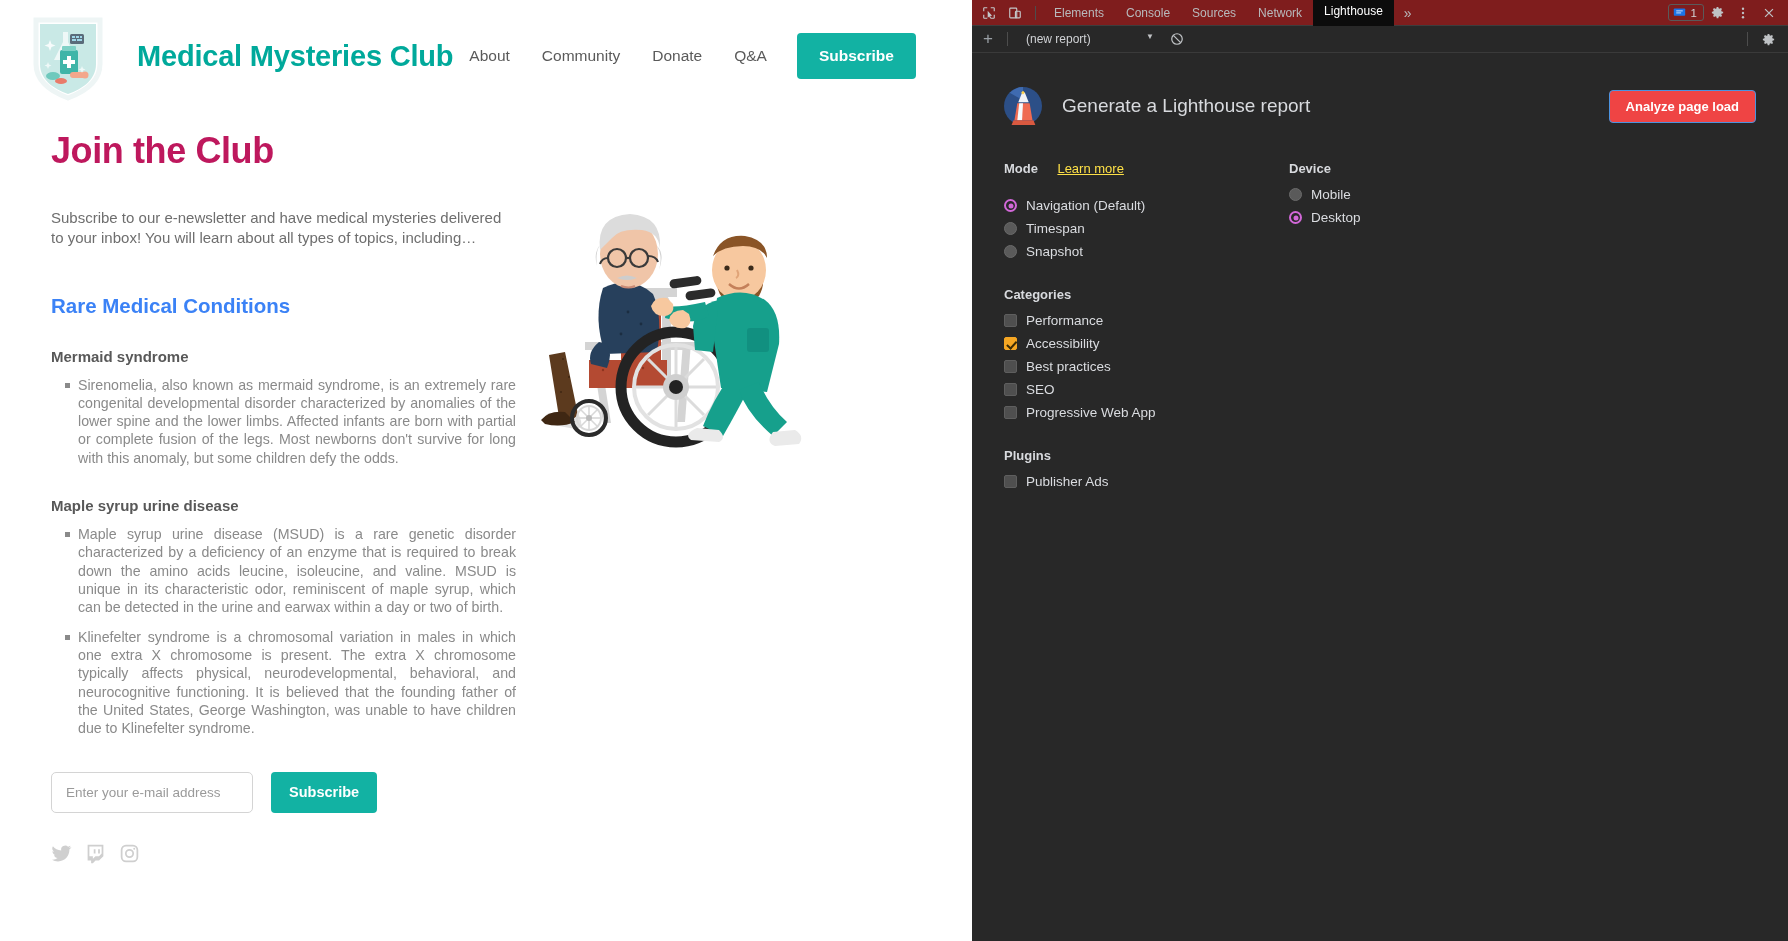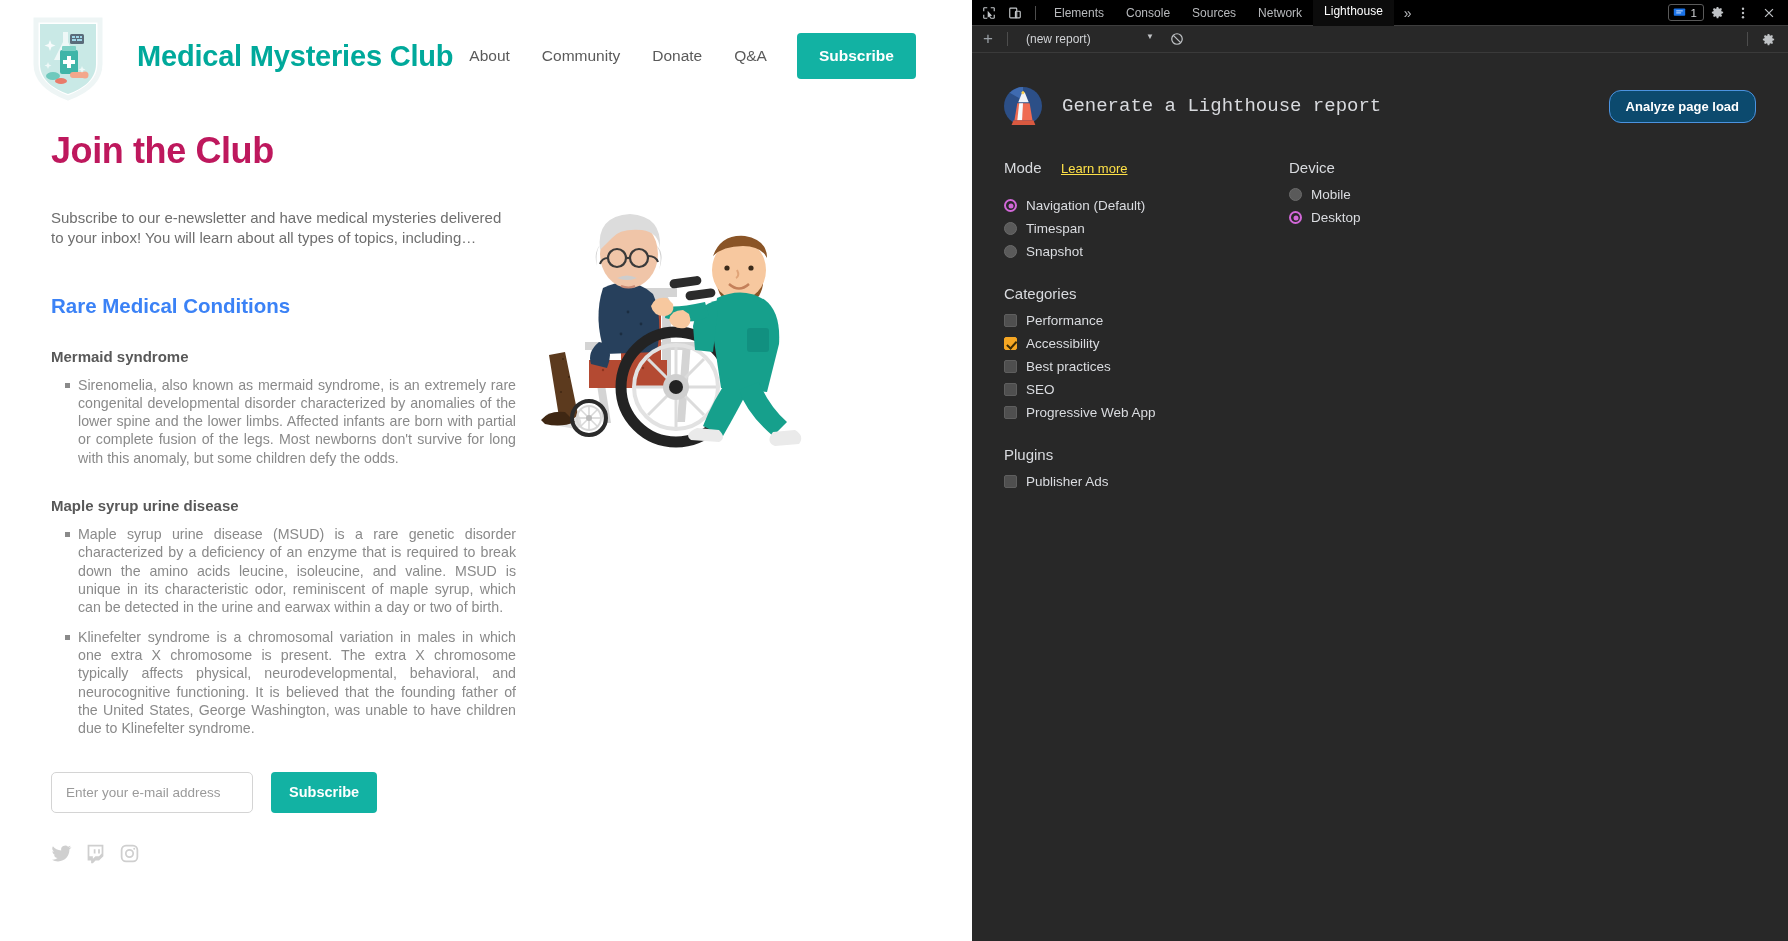--- a/index.html
+++ b/index.html
@@ -162,21 +162,21 @@
     width: 816px; height: 941px;
     background: #282828;
     color: #e8eaed;
     font-family: "Liberation Sans", sans-serif;
     display: flex;
     flex-direction: column;
     position: relative;
   }
   .dt-toolbar {
     height: 26px;
-    background: #000000;
+    background: #7f1d1d;
     display: flex;
     align-items: center;
     border-bottom: 1px solid #3d3d3d;
     flex: 0 0 auto;
     padding-left: 4px;
   }
   .dt-iconbtn {
     width: 26px; height: 24px;
     display: flex; align-items: center; justify-content: center;
     cursor: pointer;
@@ -260,42 +260,41 @@
     display: flex;
     align-items: center;
     gap: 20px;
     margin-bottom: 34px;
   }
   .lh-logo { width: 38px; height: 38px; flex: 0 0 auto; }
   .lh-title {
     font-size: 19px;
     color: #d8dade;
     font-weight: normal;
-    font-family: Liberation Mono, monospace;
   }
   .analyze-btn {
     margin-left: auto;
-    background: #0c4a6e;
+    background: #ef4444;
     color: #ffffff;
     border: 1px solid #4b93e0;
-    border-radius: 12px;
+    border-radius: 4px;
     font-size: 13px;
     font-weight: bold;
     padding: 8px 16px;
     cursor: pointer;
     font-family: "Liberation Sans", sans-serif;
   }
 
   .lh-cols { display: flex; }
   .lh-col-left { width: 285px; }
   .lh-col-right { width: 260px; }
 
   .grp-title {
-    font-size: 15px;
-    font-weight: normal;
+    font-size: 13px;
+    font-weight: bold;
     color: #d8dade;
     margin-bottom: 11px;
     display: inline-block;
   }
   .learn-more {
     font-size: 13px;
     color: #fde047;
     margin-left: 15px;
     cursor: pointer;
   }

